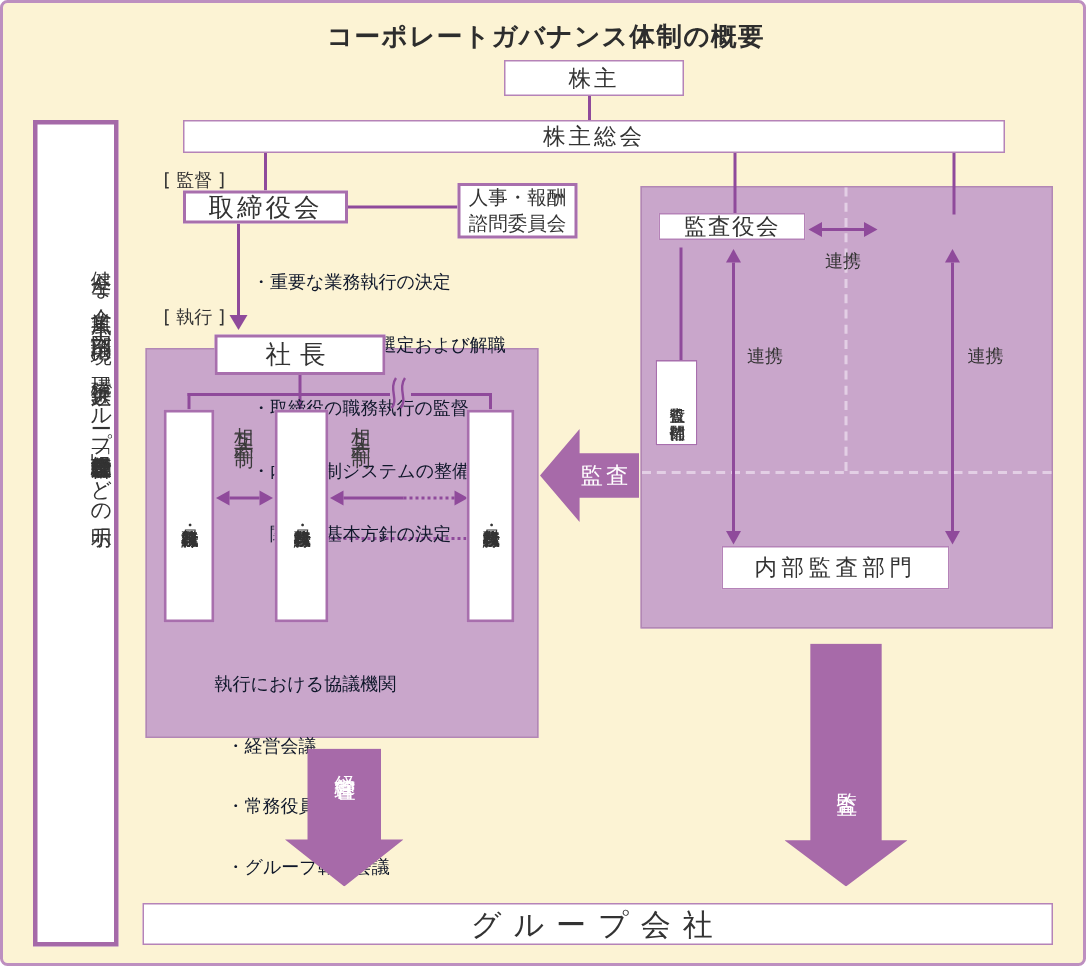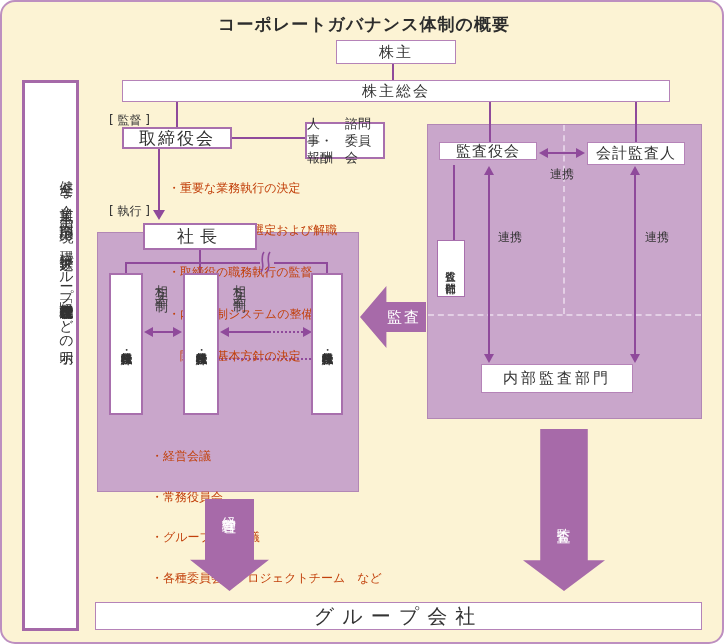--- a/index.html
+++ b/index.html
@@ -1,20 +1,20 @@
 <!DOCTYPE html>
 <html><head>
 <meta charset="utf-8">
 <style>
   * { margin:0; padding:0; box-sizing:border-box; }
   html,body { background:#fff; }
   body { font-family:"DejaVu Sans","Liberation Sans",sans-serif; color:#333; }
   #stage{
     position:relative; width:724px; height:644px;
-    background:#fcf3d4; border:2px solid #bd8fc0; border-radius:15px;
+    background:#fcf3d4; border:2px solid #bd8fc0; border-radius:5px;
     overflow:hidden;
   }
   .abs{ position:absolute; }
   .title{
     left:0; top:11px; width:724px; text-align:center;
     font-size:17px; font-weight:bold; letter-spacing:1px; color:#2d2d2d;
   }
   
   .box{
     position:absolute; background:#fff; border:2px solid #a86fad;
@@ -26,21 +26,21 @@
   .vline{ position:absolute; width:2px; background:#8f4a9b; z-index:3; }
   .hline{ position:absolute; height:2px; background:#8f4a9b; z-index:3; }
   .vdash{ position:absolute; width:0; border-left:2px dashed #e3cfe5; z-index:2; }
   .hdash{ position:absolute; height:0; border-top:2px dashed #e3cfe5; z-index:2; }
   .hdot { position:absolute; height:0; border-top:2px dotted #8f4a9b; z-index:3; }
   
   .panel{ position:absolute; background:#c9a6cb; border:1px solid #b287b5; z-index:1; }
   
   .lbl{ position:absolute; font-size:12px; color:#333; z-index:4; white-space:nowrap; }
   
-  .txtblock{ position:absolute; font-size:12px; line-height:14px; color:#c2410c; z-index:4; white-space:pre; }
+  .txtblock{ position:absolute; font-size:12px; line-height:14px; color:#0f172a; z-index:4; white-space:pre; }
   .txtblock div{ white-space:pre; }
   
   .vtext{ writing-mode:vertical-rl; text-orientation:upright; }
   
   .head-down{ position:absolute; width:0; height:0;
     border-left:6px solid transparent; border-right:6px solid transparent;
     border-top:10px solid #8f4a9b; z-index:4; }
   
   .harrow{ position:absolute; height:12px; display:flex; align-items:center; z-index:4; }
   .harrow .hl{ width:0;height:0;border-top:5px solid transparent;border-bottom:5px solid transparent;border-right:9px solid #8f4a9b; }
@@ -130,21 +130,21 @@
 
   <div class="vline" style="left:174px;top:100px;height:25px;"></div>
   <div class="vline" style="left:487px;top:100px;height:41px;"></div>
   <div class="vline" style="left:633px;top:100px;height:41px;"></div>
 
   <div class="lbl" style="left:107px;top:110px;">[ 監督 ]</div>
   <div class="lbl" style="left:107px;top:201px;">[ 執行 ]</div>
 
   <div class="box" style="left:120px;top:125px;width:110px;height:22px;font-size:17px;letter-spacing:2px;">取締役会</div>
   <div class="hline" style="left:230px;top:135px;width:73px;"></div>
-  <div class="box" style="left:303px;top:120px;width:80px;height:37px;font-size:13px;line-height:17px;flex-direction:row;">
+  <div class="box" style="left:303px;top:120px;width:80px;height:37px;font-size:13px;line-height:17px;flex-direction:column;">
     <span>人事・報酬</span>
     <span>諮問委員会</span>
   </div>
 
   <div class="txtblock" style="left:166px;top:151px;">
     <div>・重要な業務執行の決定</div>
     <div>・代表取締役の選定および解職</div>
     <div>・取締役の職務執行の監督</div>
     <div>・内部統制システムの整備に</div>
     <div>　関する基本方針の決定</div>
@@ -182,36 +182,36 @@
   </div>
   <div class="harrow" style="left:218px;top:324px;width:92px;">
     <i class="hl"></i>
       <i class="ln-solid"></i>
       <i class="ln-dot"></i>
       <i class="hr"></i>
   </div>
   <div class="hdot" style="left:216px;top:356px;width:96px;"></div>
 
   <div class="txtblock" style="left:141px;top:421px;line-height:13.5px;">
+    <div>執行における協議機関</div>
     <div style="padding-left:8px;">・経営会議</div>
     <div style="padding-left:8px;">・常務役員会</div>
     <div style="padding-left:8px;">・グループ戦略会議</div>
     <div style="padding-left:8px;">・各種委員会、プロジェクトチーム　など</div>
   </div>
 
   <div class="blockarrow" id="arrow-audit-left">
     <span>監査</span>
   </div>
 
   <div class="panel" style="left:425px;top:122px;width:275px;height:295px;"></div>
   <div class="vdash" style="left:561px;top:123px;height:189px;"></div>
   <div class="hdash" style="left:426px;top:312px;width:273px;"></div>
 
   <div class="box thin" style="left:437px;top:140px;width:98px;height:18px;letter-spacing:1px;">監査役会</div>
-  <div class="box thin" style="left:585px;top:140px;width:98px;height:23px;letter-spacing:1px;">会計監査人</div>
 
   <div class="harrow" style="left:537px;top:145px;width:46px;">
     <i class="hl"></i>
       <i class="ln"></i>
       <i class="hr"></i>
   </div>
   <div class="coop" style="left:537px;top:164px;width:46px;text-align:center;">連携</div>
 
   <div class="vline" style="left:451px;top:163px;height:75px;"></div>
   <div id="assistant-box">

